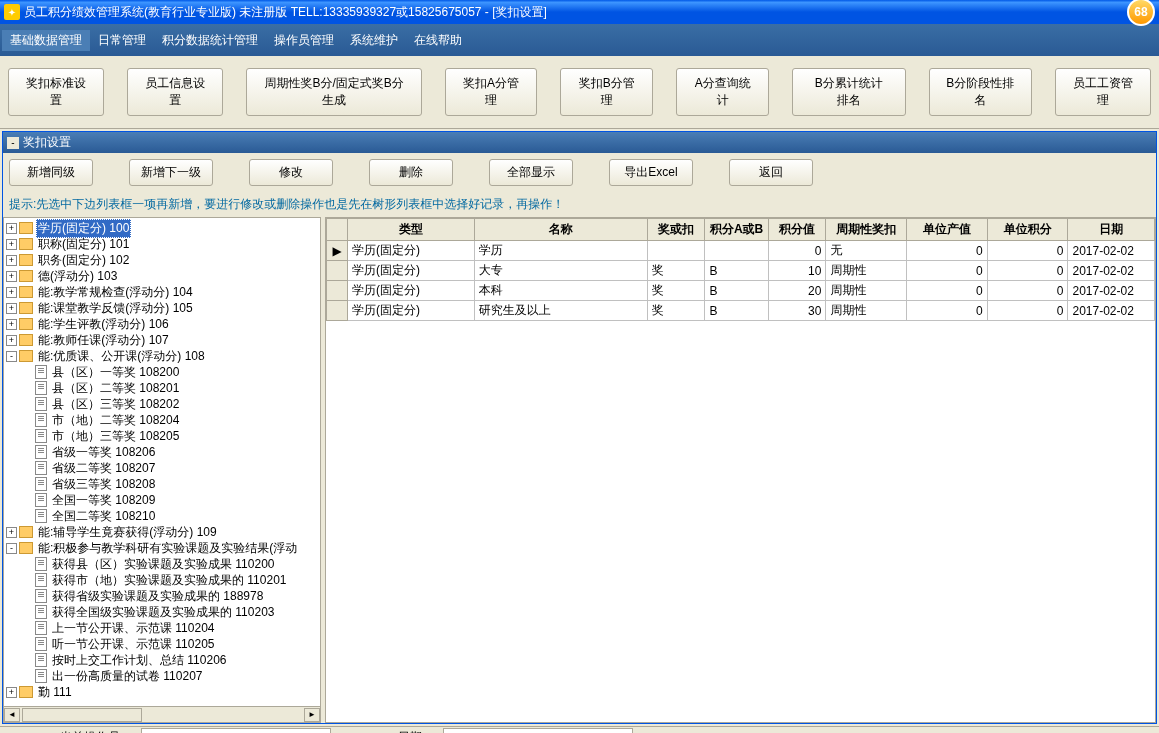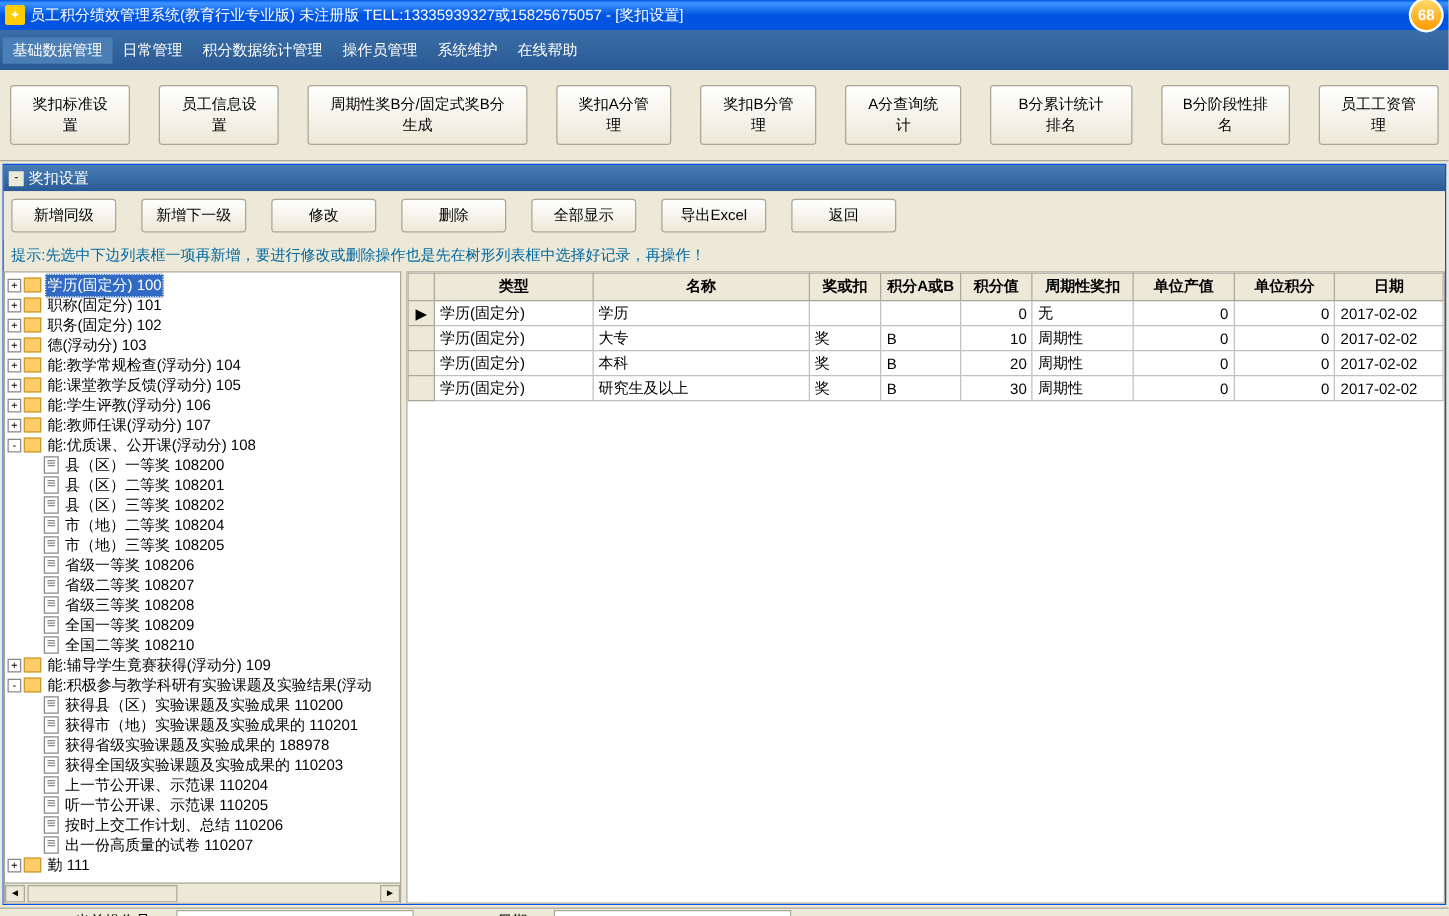--- a/index.html
+++ b/index.html
@@ -9,21 +9,21 @@
 .titlebar .title-text { flex: 1; font-weight: normal; font-size: 12px; }
 .titlebar .badge { width: 28px; height: 28px; background: linear-gradient(to bottom, #ffd966, #ff9900); border-radius: 50%; display: flex; align-items: center; justify-content: center; color: #fff; font-weight: bold; font-size: 12px; border: 2px solid #fff; }
 .menubar { background: linear-gradient(to bottom, #3a6ea5, #2a5a95); height: 20px; display: flex; align-items: center; padding: 16px 2px; }
 .menubar .menu-item { color: #fff; padding: 2px 8px; cursor: pointer; }
 .menubar .menu-item.active { background: #4a7eb5; }
 .toolbar { background: #ece9d8; padding: 12px 8px; display: flex; gap: 23px; border-bottom: 1px solid #aca899; }
 .toolbar button { background: linear-gradient(to bottom, #fff, #ece9d8); border: 1px solid #aca899; border-radius: 3px; padding: 6px 16px; cursor: pointer; font-size: 12px; min-width: 80px; }
 .window-frame { border: 1px solid #0054e3; margin: 2px; background: #ece9d8; }
 .window-header { background: linear-gradient(to bottom, #4a7eb5, #2a5a95); color: #fff; padding: 2px 4px; display: flex; align-items: center; font-size: 12px; }
 .window-header .minimize-icon { width: 12px; height: 12px; background: #ece9d8; margin-right: 4px; display: inline-flex; align-items: center; justify-content: center; font-size: 10px; color: #000; }
-.action-bar { padding: 6px; display: flex; gap: 20px; background: #ece9d8; }
+.action-bar { padding: 6px; display: flex; gap: 36px; background: #ece9d8; }
 .action-bar button { background: linear-gradient(to bottom, #fff, #ece9d8); border: 1px solid #aca899; border-radius: 3px; padding: 4px 0; cursor: pointer; font-size: 12px; width: 84px; }
 .hint { color: #0369a1; padding: 4px 6px; font-size: 12px; }
 .content { display: flex; height: 506px; }
 .tree-panel { width: 318px; border: 1px solid #aca899; background: #fff; overflow: auto; position: relative; }
 .tree { padding: 2px; }
 .tree-node { display: flex; align-items: center; height: 16px; white-space: nowrap; cursor: pointer; }
 .tree-node .expander { width: 11px; height: 11px; border: 1px solid #888; display: inline-flex; align-items: center; justify-content: center; font-size: 9px; margin-right: 2px; line-height: 1; background: #fff; }
 .tree-node .spacer { width: 13px; display: inline-block; }
 .tree-node .folder-icon { width: 14px; height: 12px; background: #ffcc66; border: 1px solid #cc9933; margin-right: 3px; display: inline-block; }
 .tree-node .doc-icon { width: 12px; height: 14px; background: #fff; border: 1px solid #888; margin-right: 3px; display: inline-block; position: relative; }

